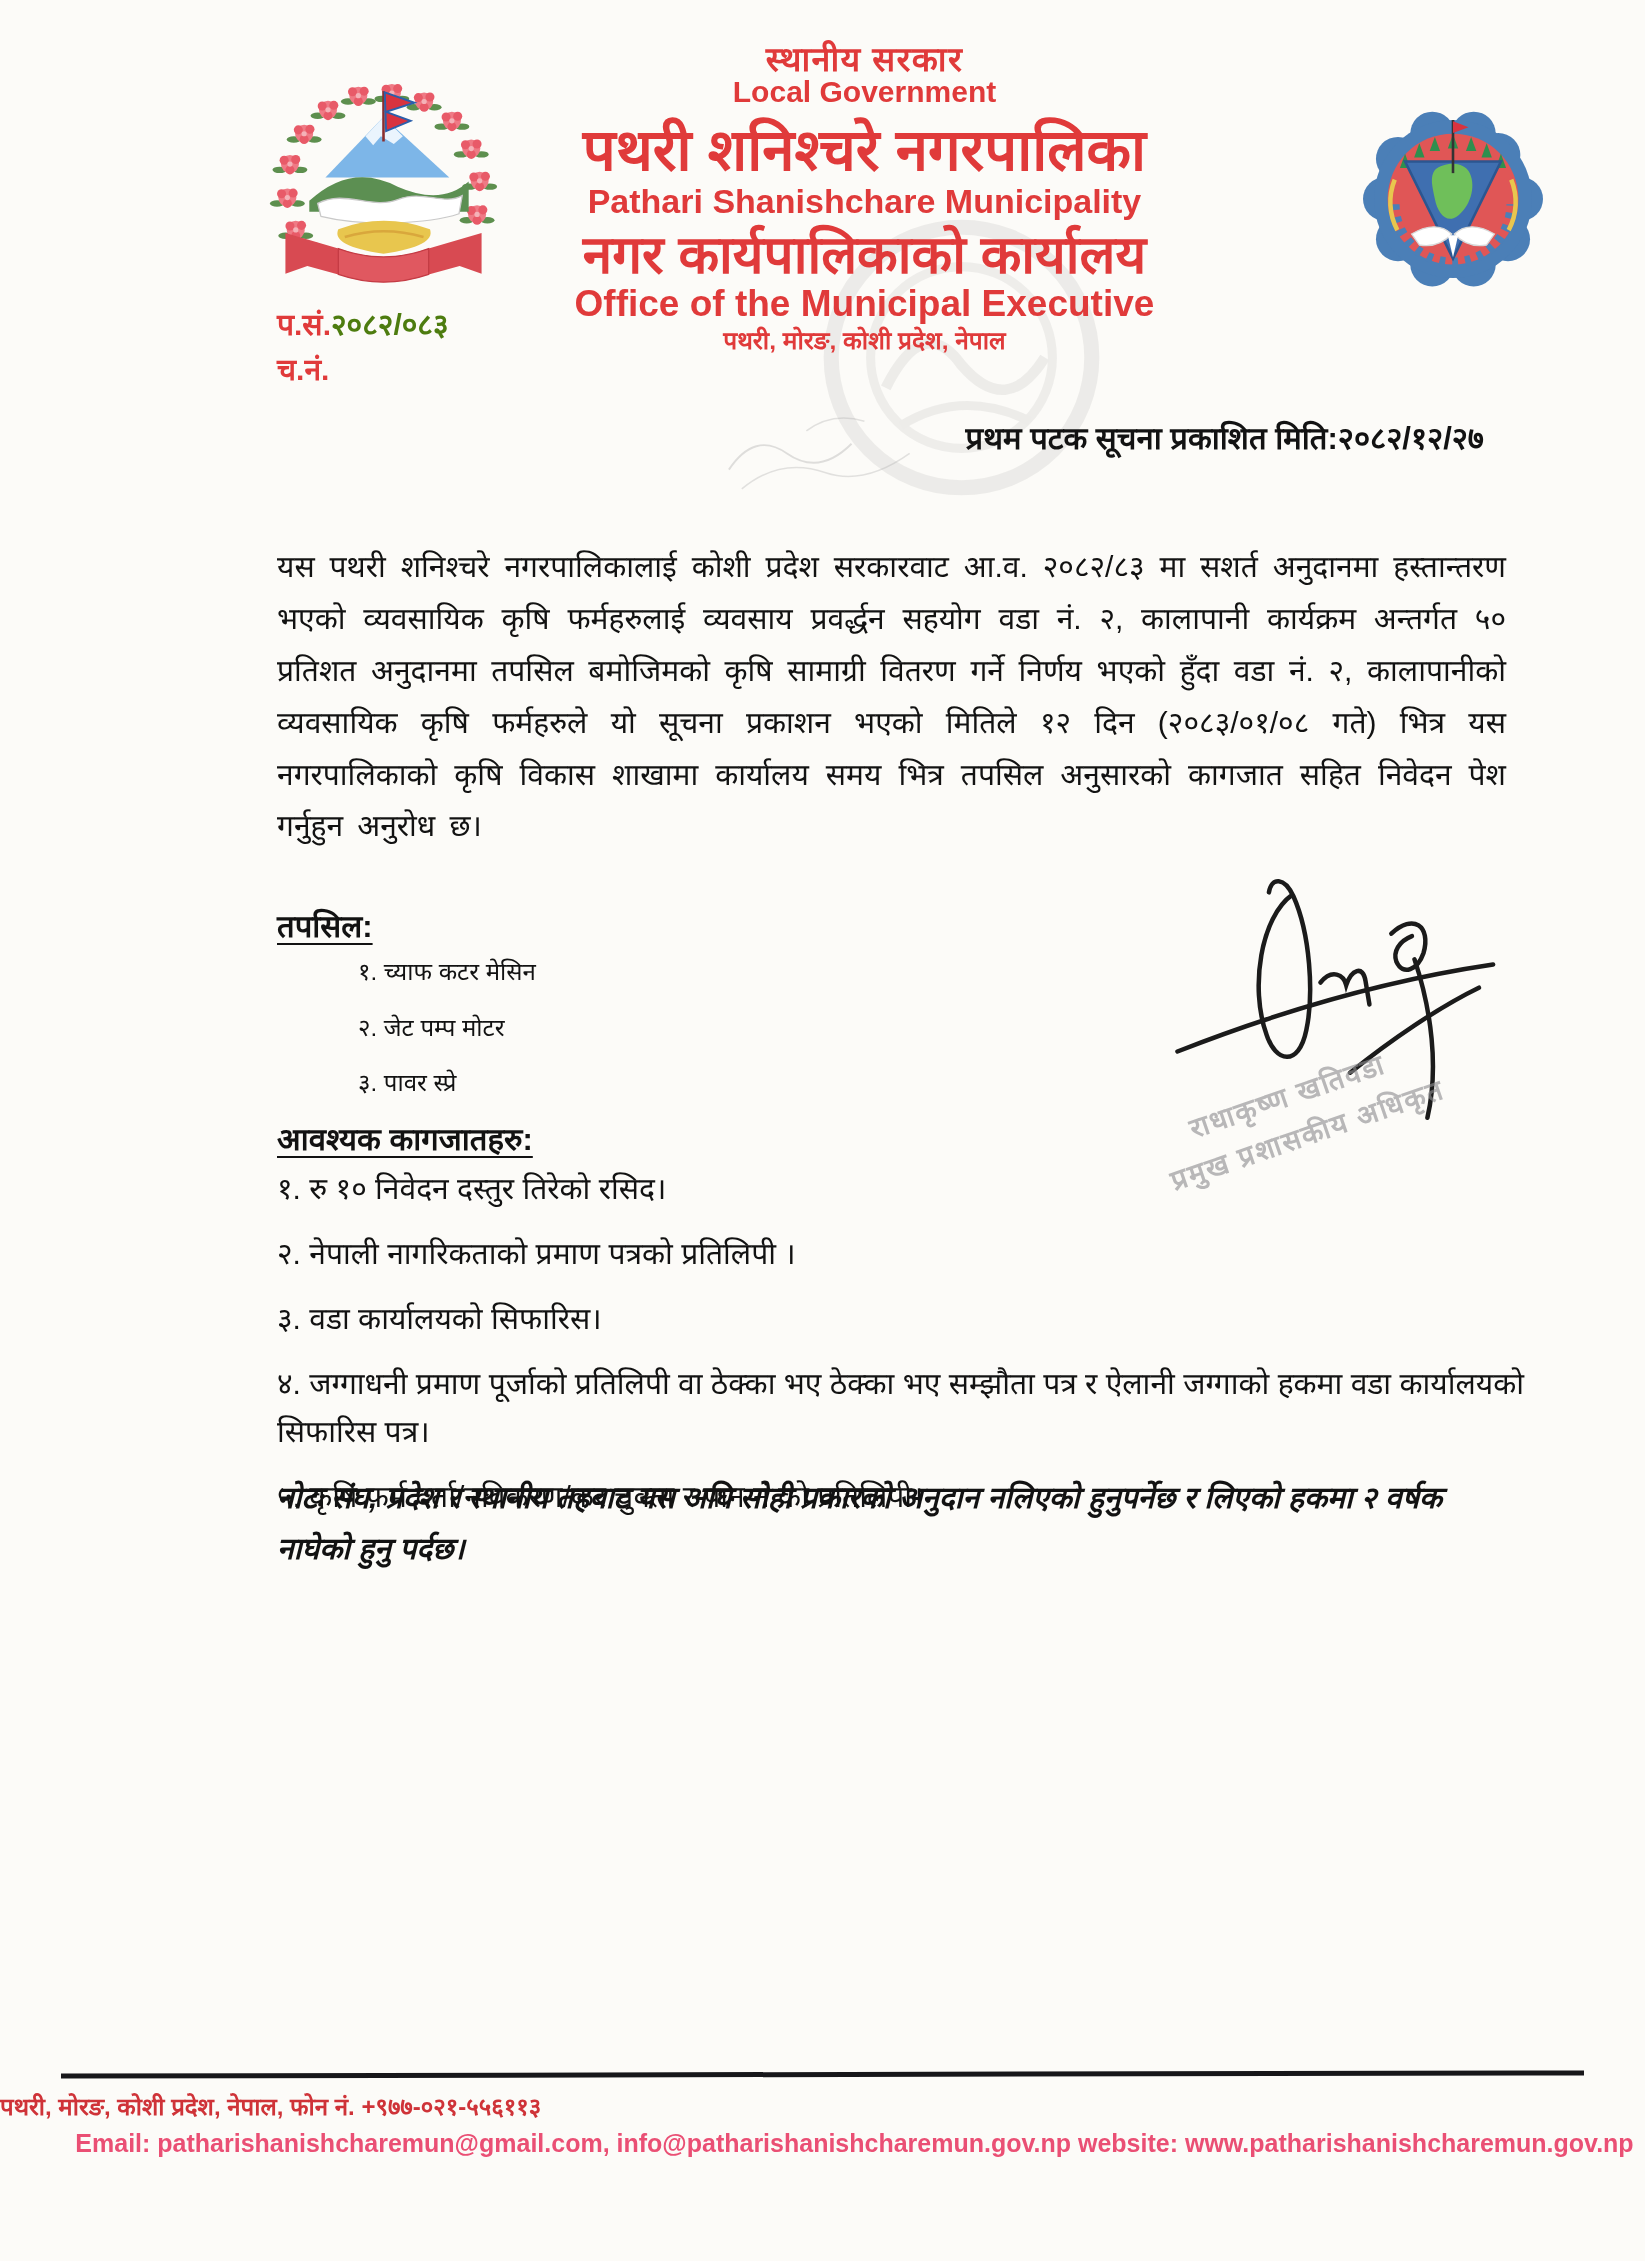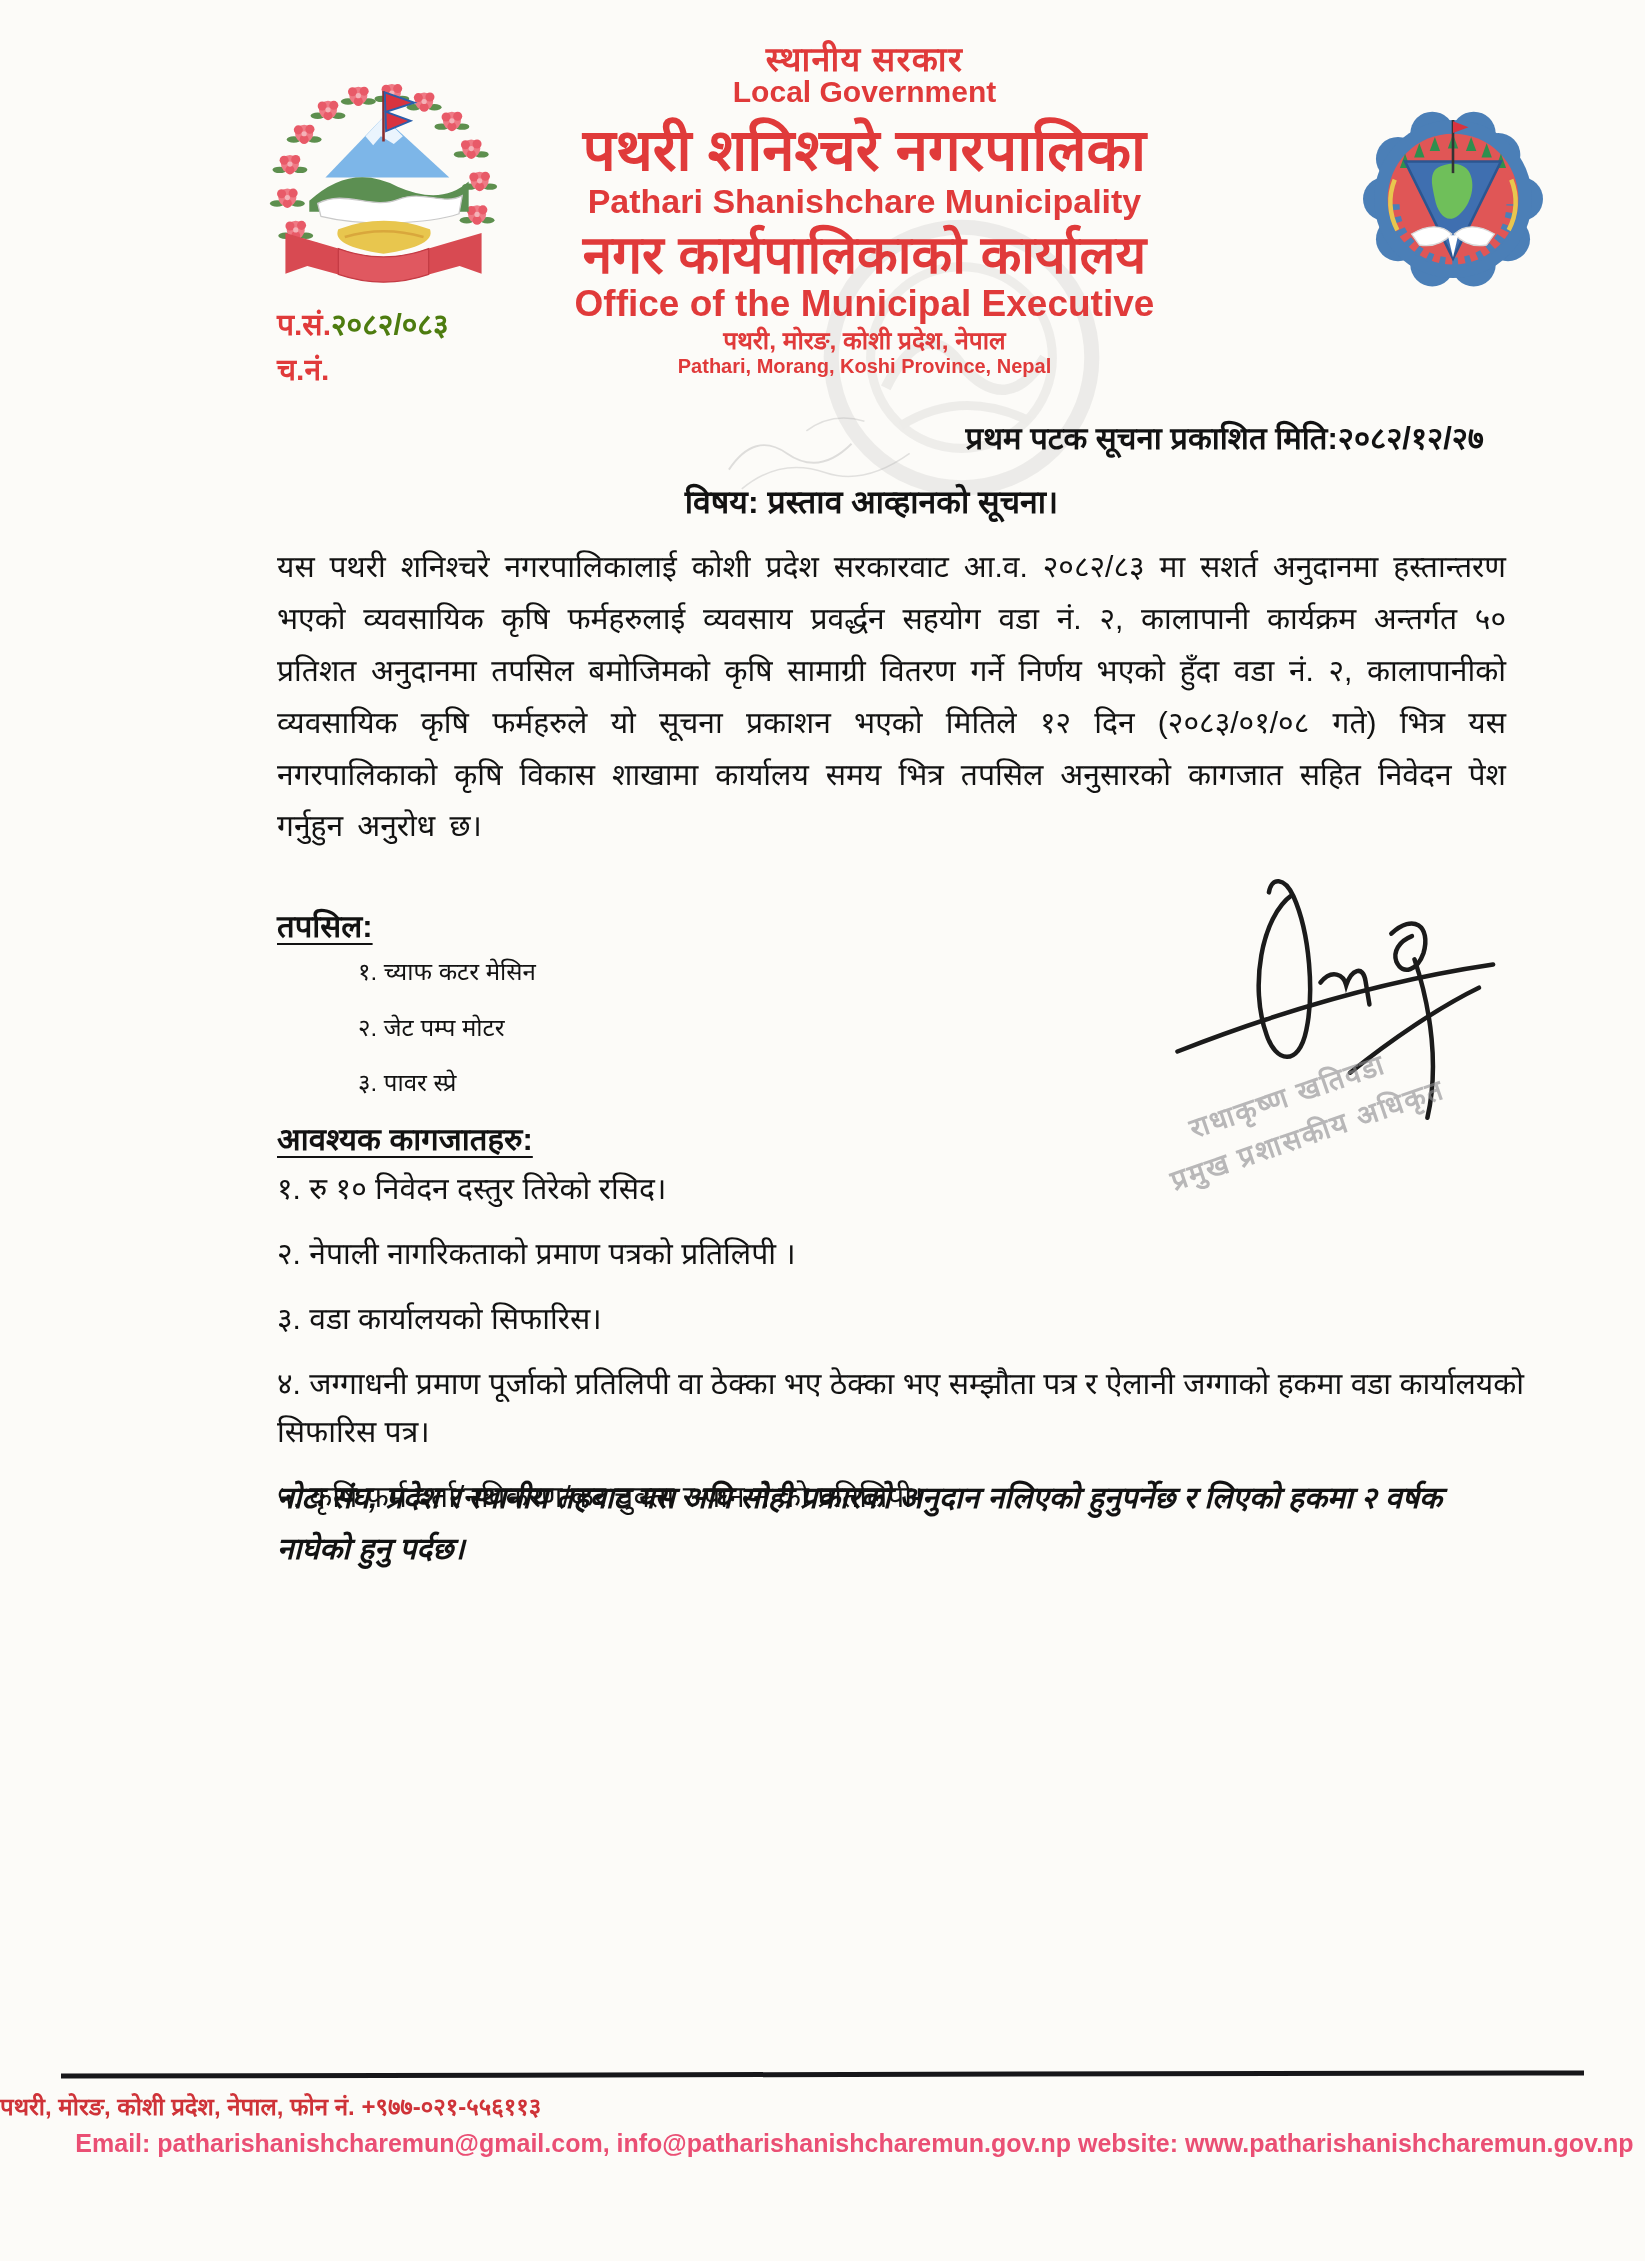--- a/index.html
+++ b/index.html
@@ -162,35 +162,33 @@
   </svg>
 
   <div class="abs hdr">
     <div class="h-np-small">स्थानीय सरकार</div>
     <div class="h-en-small">Local Government</div>
     <div class="h-np-big">पथरी शनिश्चरे नगरपालिका</div>
     <div class="h-en-mid">Pathari Shanishchare Municipality</div>
     <div class="h-np-big2">नगर कार्यपालिकाको कार्यालय</div>
     <div class="h-en-mid2">Office of the Municipal Executive</div>
     <div class="h-np-addr">पथरी, मोरङ, कोशी प्रदेश, नेपाल</div>
-    <div class="h-en-addr">Pathari, Morang, Koshi Province, Nepal</div>
   </div>
 
   <div class="abs refblock">
     <div>
       <span class="ref-red">प.सं.</span><span class="ref-black">२०८२/०८३</span>
     </div>
     <div>
       <span class="ref-red">च.नं.</span>
     </div>
   </div>
 
   <div class="abs publine">प्रथम पटक सूचना प्रकाशित मिति:२०८२/१२/२७</div>
 
-  <div class="abs subject">विषय: प्रस्ताव आव्हानको सूचना।</div>
 
   <div class="abs bodytext">यस पथरी शनिश्चरे नगरपालिकालाई कोशी प्रदेश सरकारवाट आ.व. २०८२/८३ मा सशर्त अनुदानमा हस्तान्तरण भएको व्यवसायिक कृषि फर्महरुलाई व्यवसाय प्रवर्द्धन सहयोग वडा नं. २, कालापानी कार्यक्रम अन्तर्गत ५० प्रतिशत अनुदानमा तपसिल बमोजिमको कृषि सामाग्री वितरण गर्ने निर्णय भएको हुँदा वडा नं. २, कालापानीको व्यवसायिक कृषि फर्महरुले यो सूचना प्रकाशन भएको मितिले १२ दिन (२०८३/०१/०८ गते) भित्र यस नगरपालिकाको कृषि विकास शाखामा कार्यालय समय भित्र तपसिल अनुसारको कागजात सहित निवेदन पेश गर्नुहुन अनुरोध छ।</div>
 
   <div class="abs sect-head tapasil-head">तपसिल:</div>
   <div class="abs tapasil-list">
     <div class="li">१. च्याफ कटर मेसिन</div>
     <div class="li">२. जेट पम्प मोटर</div>
     <div class="li">३. पावर स्प्रे</div>
   </div>
 

